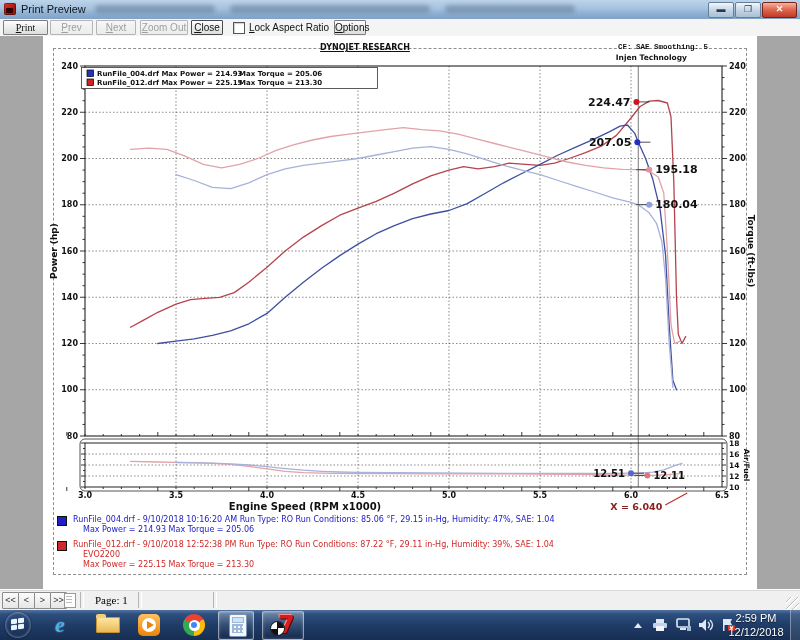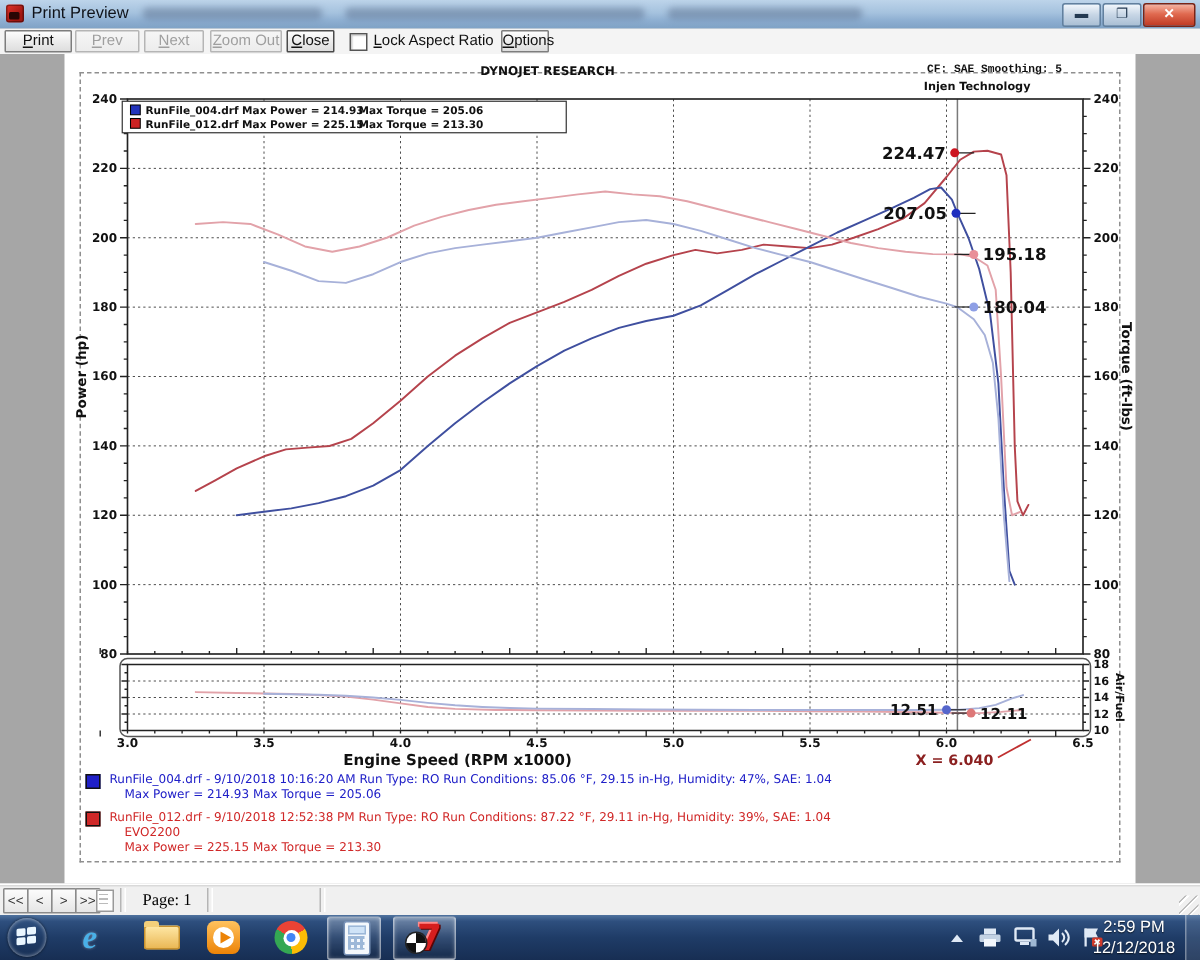--- a/index.html
+++ b/index.html
@@ -32,21 +32,21 @@
   .ulf::first-letter{text-decoration:underline;}
   .checkbox{position:absolute;left:233px;top:3px;width:10px;height:10px;background:#fff;
     border:1px solid #555;box-shadow:inset 1px 1px 1px rgba(0,0,0,.2);}
   .chklabel{position:absolute;left:249px;top:2px;font-size:10px;line-height:13px;color:#111;}
   
   .preview{position:absolute;left:0;top:36px;width:800px;height:553px;background:#a6a6a6;}
   .sheet{position:absolute;left:43px;top:0;width:714px;height:553px;background:#ffffff;}
   .margin-guide{position:absolute;left:10px;top:12px;width:692px;height:525px;
     border:1px dashed #8f8f8f;}
   .hdr{position:absolute;font-family:"DejaVu Sans",sans-serif;color:#111;}
-  .brand{top:7px;left:0;width:644px;text-align:center;font-size:8px;font-weight:bold;}
+  .brand{top:7px;left:0;width:644px;text-align:center;font-size:8px;font-weight:bold;text-decoration:underline;}
   .subtitle{top:17px;left:0;width:644px;text-align:right;font-size:7.5px;font-weight:bold;}
   .smoothing{top:7px;right:49px;font-size:7.5px;font-weight:bold;font-family:Liberation Mono, monospace;}
   #chart{position:absolute;left:0;top:0;pointer-events:none;}
   .runinfo{position:absolute;left:5px;top:479px;width:704px;font-family:"DejaVu Sans",sans-serif;}
   .run-entry{position:relative;padding-left:25px;margin-bottom:5px;}
   .run-swatch{position:absolute;left:9px;top:1px;width:8px;height:8px;border:1px solid #111;}
   .run-line{font-size:8px;line-height:10px;white-space:nowrap;letter-spacing:0;}
   .run-line.sub{margin-left:10px;}
   
   .statusbar{position:absolute;left:0;top:589px;width:800px;height:21px;background:#f0f0f0;
@@ -120,21 +120,21 @@
   <div class="blur-blob" style="left:230px;width:200px;"></div>
   <div class="blur-blob" style="left:445px;width:130px;"></div>
   <div class="winbtns">
     <div class="wbtn">▬</div>
     <div class="wbtn">❐</div>
     <div class="wbtn close">✕</div>
   </div>
 </div>
 
 <div class="toolbar">
-  <div class="tbtn ulf" style="left:3px;width:43px;">Print</div>
+  <div class="tbtn ulf" style="left:3px;width:43px;font-family:Liberation Serif, serif;">Print</div>
   <div class="tbtn ulf disabled" style="left:50px;width:41px;">Prev</div>
   <div class="tbtn ulf disabled" style="left:96px;width:38px;">Next</div>
   <div class="tbtn ulf disabled" style="left:140px;width:46px;">Zoom Out</div>
   <div class="tbtn ulf" style="left:191px;width:30px;border-color:#4a4a4a;">Close</div>
   <div class="checkbox"></div>
   <div class="chklabel ulf">Lock Aspect Ratio</div>
   <div class="tbtn ulf" style="left:334px;width:30px;">Options</div>
 </div>
 
 <div class="preview">

